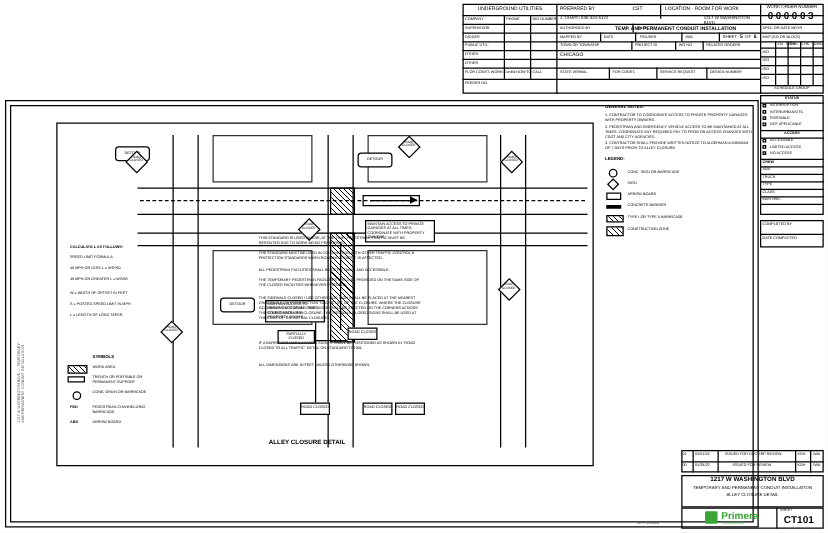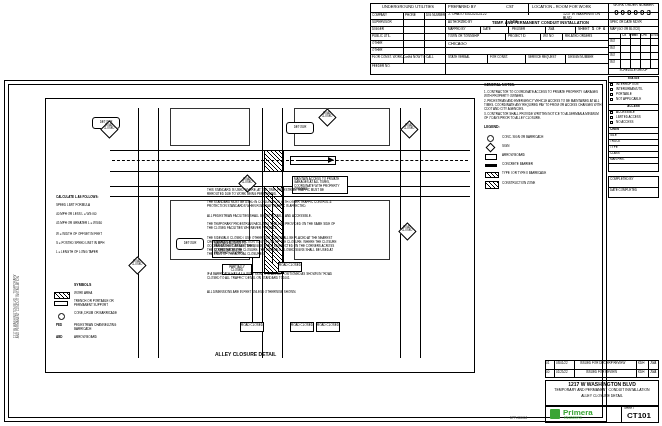--- a/index.html
+++ b/index.html
@@ -343,20 +343,20 @@
   <div class="bd" style="left:545px;top:380px;width:114px;height:26px;"></div>
   <div class="txt t5 b ctr" style="left:546px;top:382px;width:112px;">1217 W WASHINGTON BLVD</div>
   <div class="txt t35 ctr" style="left:546px;top:389px;width:112px;">TEMPORARY AND PERMANENT CONDUIT INSTALLATION</div>
   <div class="txt t35 ctr" style="left:546px;top:395px;width:112px;">ALLEY CLOSURE DETAIL</div>
 
   <div class="bd" style="left:545px;top:406px;width:114px;height:17px;"></div>
   <div class="ln vl" style="left:621px;top:406px;height:17px;"></div>
   <div class="txt t3" style="left:624px;top:407px;">SHEET</div>
   <div class="txt t8 b" style="left:627px;top:412px;">CT101</div>
 
-  <div class="logo" style="left:550px;top:409px;width:66px;height:12px;">
+  <div class="logo" style="left:564px;top:409px;width:66px;height:12px;">
     <div style="position:absolute;left:0;top:0px;width:10px;height:10px;background:#3aa535;border-radius:1px;"></div>
     <div class="txt t8 prim" style="left:13px;top:0px;">Primera</div>
     <div class="txt t3" style="left:14px;top:8px;color:#3aa535;">ENGINEERS</div>
   </div>
   <div class="txt t3" style="left:510px;top:417px;color:#444;">DPP-100004</div>
 
 </div>
 
 </body></html>

